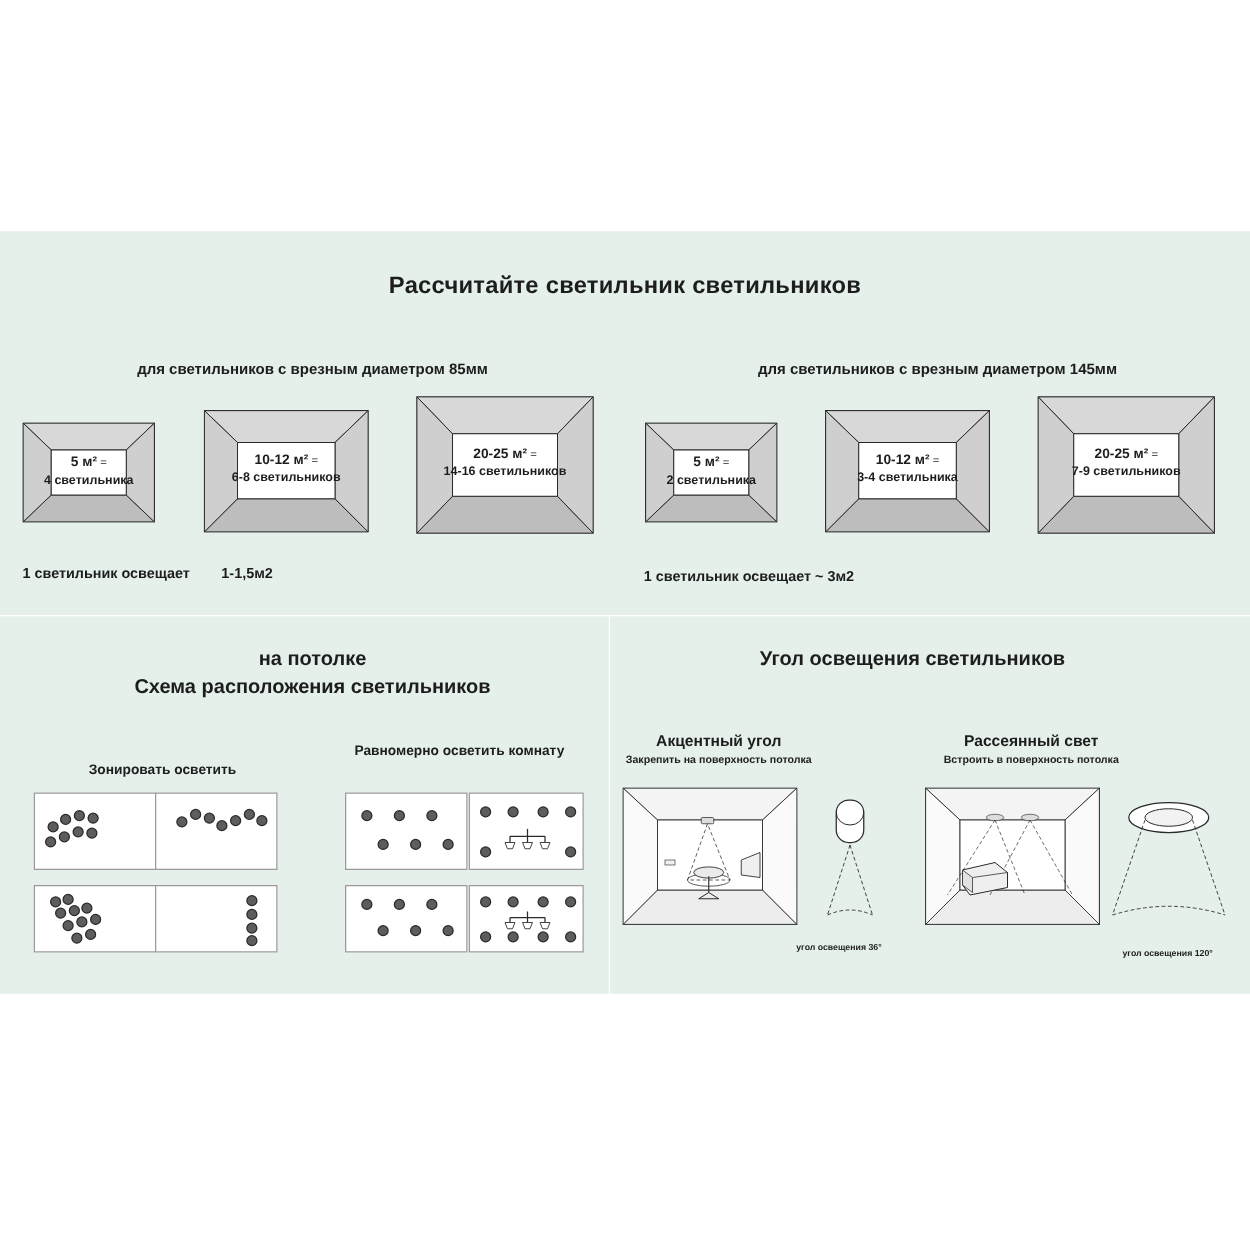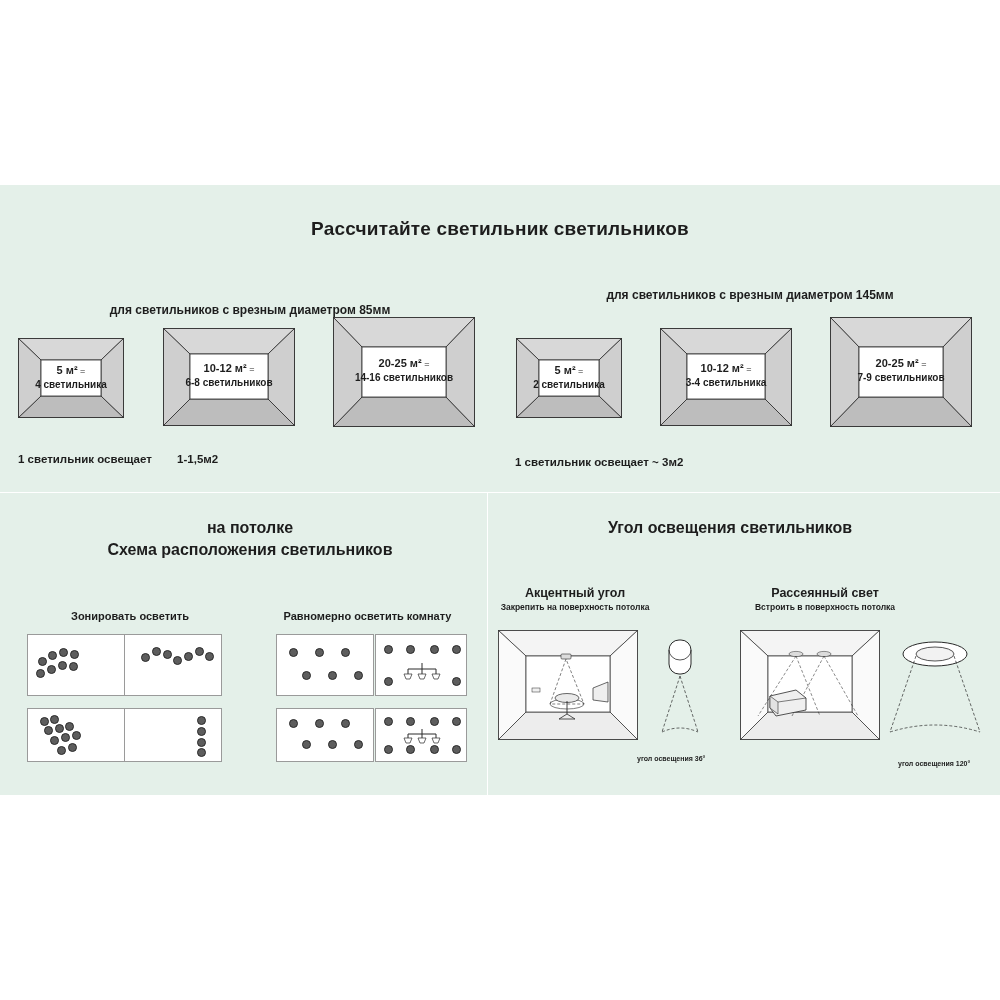--- a/index.html
+++ b/index.html
@@ -13,21 +13,21 @@
     position:absolute;left:0;top:185px;width:1000px;height:610px;
     background:#e4f0e9;
   }
   .title{
     position:absolute;left:0;top:218px;width:1000px;text-align:center;
     font-size:19px;font-weight:bold;letter-spacing:.2px;
   }
   .sub-head{
     position:absolute;font-size:12px;font-weight:bold;text-align:center;
   }
-  #head-left{left:60px;top:288px;width:380px;margin-top:15px;}
+  #head-left{left:60px;top:288px;width:380px;}
   #head-right{left:560px;top:288px;width:380px;}
 
   
   .room{position:absolute;}
   .room svg{display:block;}
   .room .lbl{
     position:absolute;left:0;width:100%;text-align:center;
     font-size:9px;line-height:11px;color:#1d1d1d;
   }
   .lbl b{font-size:10px;}
@@ -50,21 +50,21 @@
   .sec-title{
     position:absolute;text-align:center;font-size:16px;font-weight:bold;line-height:22px;
   }
   #sec-left-title{left:40px;top:517px;width:420px;}
   #sec-right-title{left:520px;top:517px;width:420px;}
 
   .mini-head{
     position:absolute;text-align:center;font-size:11px;font-weight:bold;
   }
   #mh-zone{left:55px;top:610px;width:150px;}
-  #mh-even{left:250px;top:610px;width:235px;}
+  #mh-even{left:250px;top:595px;width:235px;}
 
   .mini-box{
     position:absolute;background:#ffffff;border:1px solid #9a9a9a;
   }
   .dot{position:absolute;width:7px;height:7px;border-radius:50%;
     background:#5d5d5d;border:1px solid #2a2a2a;}
 
   .pers-head{
     position:absolute;text-align:center;
   }

